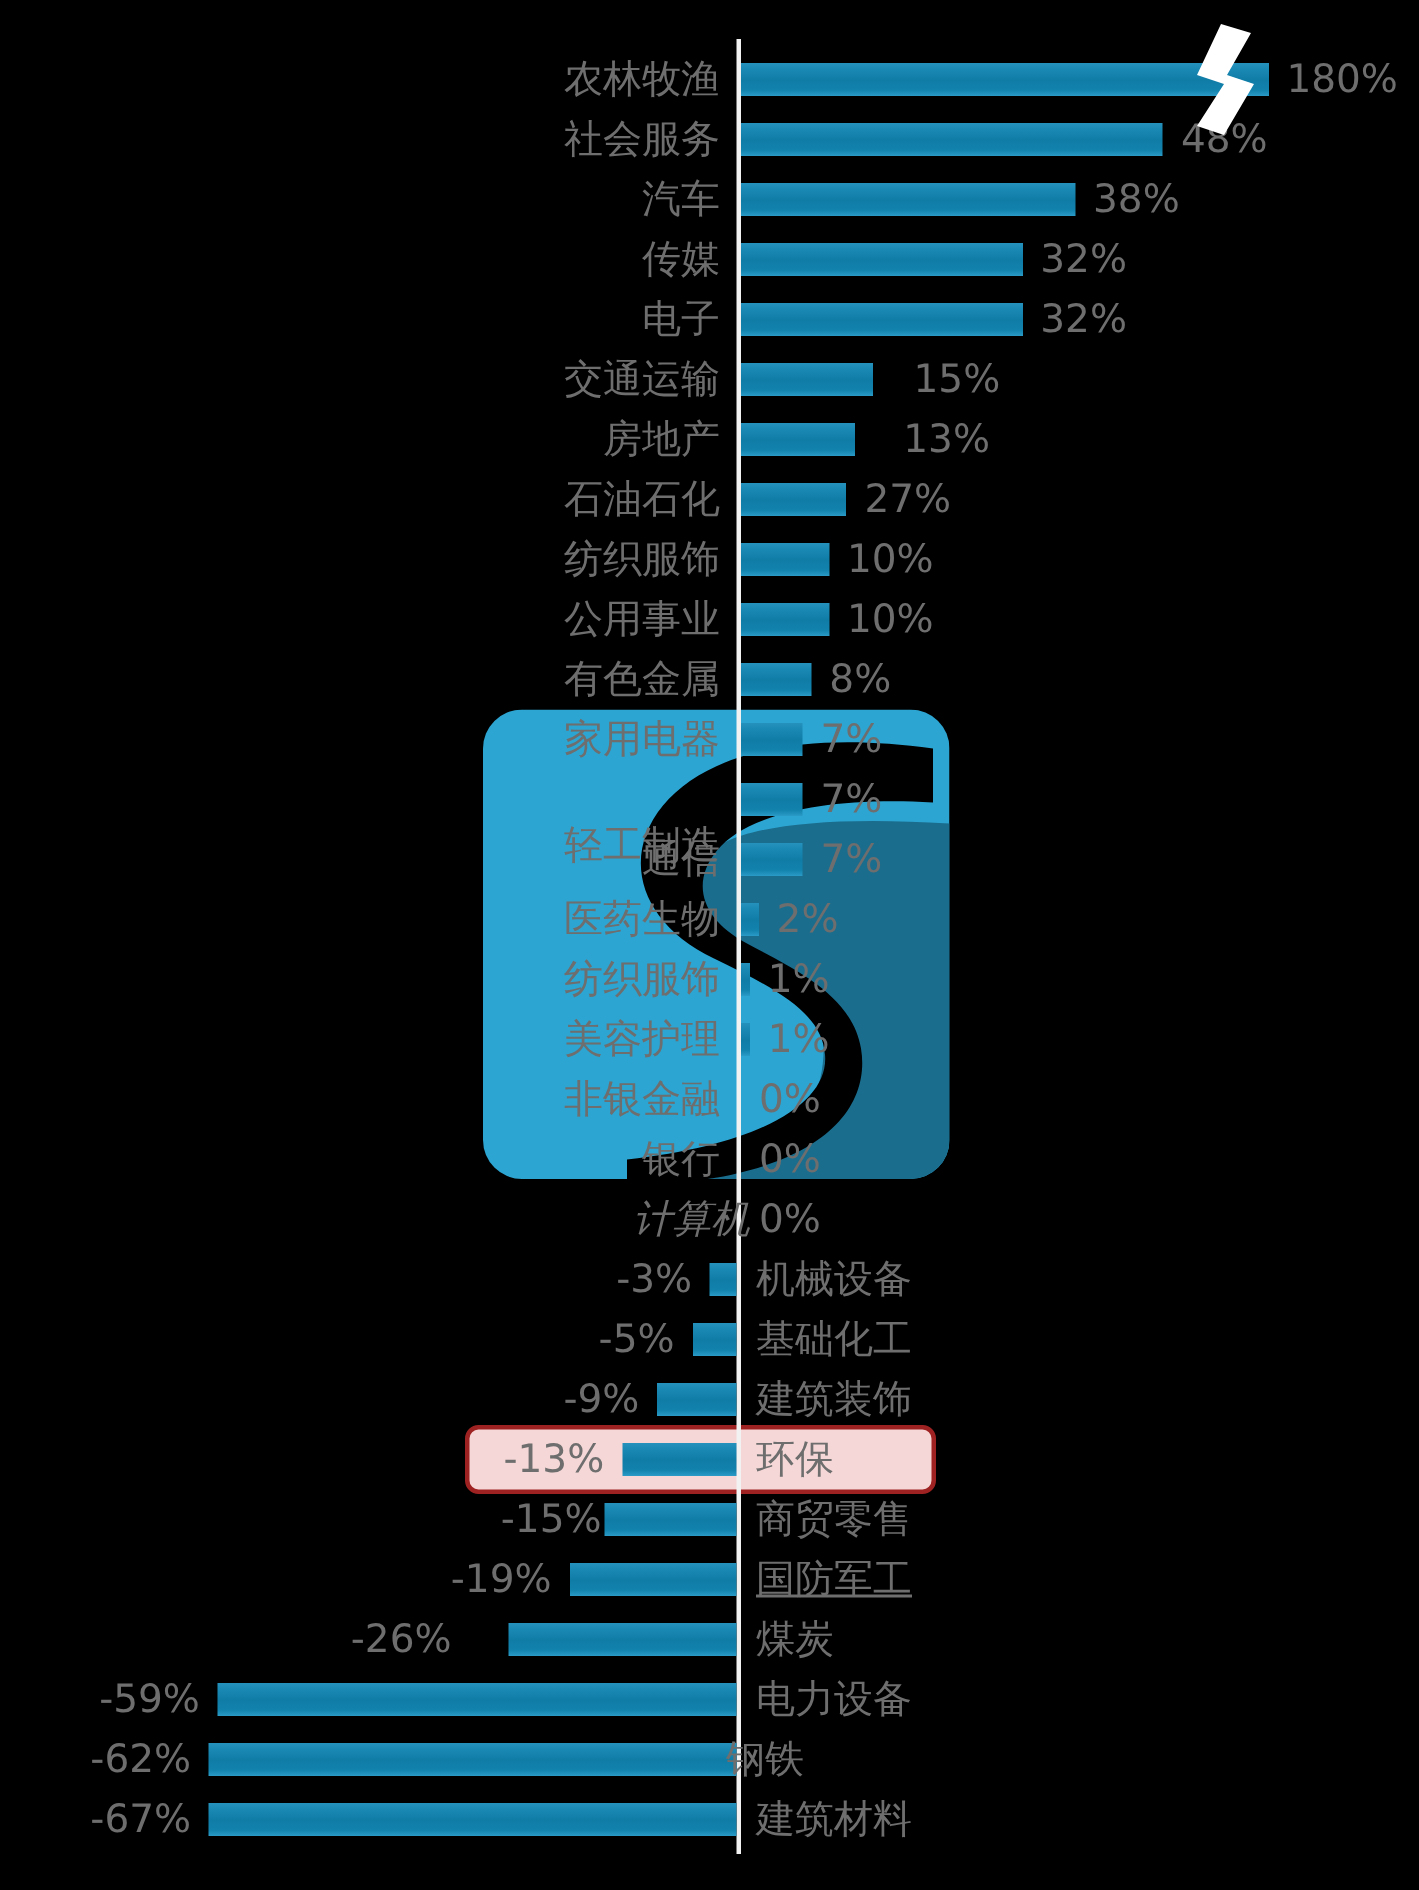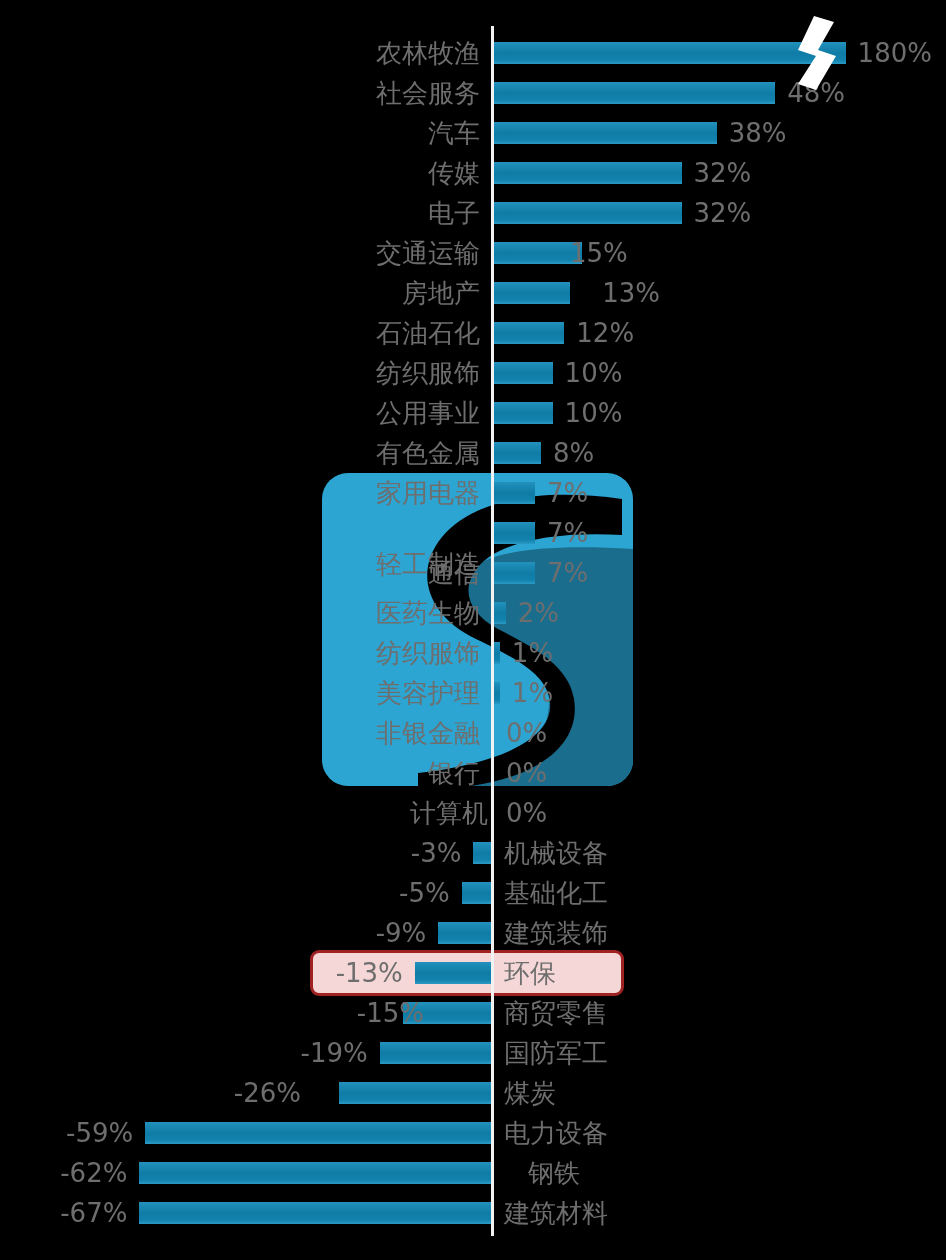--- a/index.html
+++ b/index.html
@@ -157,31 +157,31 @@
         <div class="val val-right" style="left: 693.52px;">32%</div>
         <div class="cat cat-left" style="right: 466px; margin-left: 26px;">传媒</div>
       </div>
       <div class="row" style="top: 193px;">
         <div class="bar" style="height: 22px; left: 494px; width: 187.52px;"></div>
         <div class="val val-right" style="left: 693.52px;">32%</div>
         <div class="cat cat-left" style="right: 466px;">电子</div>
       </div>
       <div class="row" style="top: 233px;">
         <div class="bar" style="height: 22px; left: 494px; width: 87.9px;"></div>
-        <div class="val val-right" style="left: 570px; text-align: center;">15%</div>
+        <div class="val val-right" style="left: 609px; text-align: center;">15%</div>
         <div class="cat cat-left" style="right: 466px;">交通运输</div>
       </div>
       <div class="row" style="top: 273px;">
         <div class="bar" style="height: 22px; left: 494px; width: 76.18px;"></div>
         <div class="val val-right" style="left: 582.18px; margin-left: 20px;">13%</div>
         <div class="cat cat-left" style="right: 466px;">房地产</div>
       </div>
       <div class="row" style="top: 313px;">
         <div class="bar" style="height: 22px; left: 494px; width: 70.32px;"></div>
-        <div class="val val-right" style="left: 576.32px;">12%</div>
+        <div class="val val-right" style="left: 576.32px;">27%</div>
         <div class="cat cat-left" style="right: 466px;">石油石化</div>
       </div>
       <div class="row" style="top: 353px;">
         <div class="bar" style="height: 22px; left: 494px; width: 58.6px;"></div>
         <div class="val val-right" style="left: 564.6px;">10%</div>
         <div class="cat cat-left" style="right: 466px;">纺织服饰</div>
       </div>
       <div class="row" style="top: 393px;">
         <div class="bar" style="height: 22px; left: 494px; width: 58.6px;"></div>
         <div class="val val-right" style="left: 564.6px;">10%</div>
@@ -228,21 +228,21 @@
         <div class="cat cat-left" style="right: 466px;">非银金融</div>
       </div>
       <div class="row" style="top: 753px;">
         <div class="bar" style="height: 22px; left: 494px; width: 0px;"></div>
         <div class="val val-right" style="left: 506px;">0%</div>
         <div class="cat cat-left" style="right: 466px;">银行</div>
       </div>
       <div class="row" style="top: 793px;">
         <div class="bar" style="height: 22px; left: 494px; width: 0px;"></div>
         <div class="val val-right" style="left: 506px;">0%</div>
-        <div class="cat cat-left" style="right: 458px;">计算机</div>
+        <div class="cat cat-left" style="right: 446px; font-style: italic;">计算机</div>
       </div>
       <div class="row" style="top: 833px;">
         <div class="bar" style="height: 22px; left: 473.42px; width: 17.58px;"></div>
         <div class="val val-left" style="right: 484.58px;">-3%</div>
         <div class="cat cat-right" style="left: 504px;">机械设备</div>
       </div>
       <div class="row" style="top: 873px;">
         <div class="bar" style="height: 22px; left: 461.7px; width: 29.3px;"></div>
         <div class="val val-left" style="right: 496.3px;">-5%</div>
         <div class="cat cat-right" style="left: 504px;">基础化工</div>
@@ -252,42 +252,42 @@
         <div class="val val-left" style="right: 519.74px;">-9%</div>
         <div class="cat cat-right" style="left: 504px;">建筑装饰</div>
       </div>
       <div class="row" style="top: 953px;">
         <div class="bar" style="height: 22px; left: 414.82px; width: 76.18px;"></div>
         <div class="val val-left" style="right: 543.18px;">-13%</div>
         <div class="cat cat-right" style="left: 504px;">环保</div>
       </div>
       <div class="row" style="top: 993px;">
         <div class="bar" style="height: 22px; left: 403.1px; width: 87.9px;"></div>
-        <div class="val val-left" style="right: 522px;">-15%</div>
+        <div class="val val-left" style="right: 545px;">-15%</div>
         <div class="cat cat-right" style="left: 504px;">商贸零售</div>
       </div>
       <div class="row" style="top: 1033px;">
         <div class="bar" style="height: 22px; left: 379.66px; width: 111.34px;"></div>
         <div class="val val-left" style="right: 578.34px;">-19%</div>
-        <div class="cat cat-right" style="left: 504px;">国防军工</div>
+        <div class="cat cat-right" style="left: 504px; text-decoration: underline;">国防军工</div>
       </div>
       <div class="row" style="top: 1073px;">
         <div class="bar" style="height: 22px; left: 338.64px; width: 152.36px;"></div>
         <div class="val val-left" style="right: 645px;">-26%</div>
         <div class="cat cat-right" style="left: 504px;">煤炭</div>
       </div>
       <div class="row" style="top: 1113px;">
         <div class="bar" style="height: 22px; left: 145.26px; width: 345.74px;"></div>
         <div class="val val-left" style="right: 812.74px;">-59%</div>
         <div class="cat cat-right" style="left: 504px;">电力设备</div>
       </div>
       <div class="row" style="top: 1153px;">
         <div class="bar" style="height: 22px; left: 139.4px; width: 351.6px;"></div>
         <div class="val val-left" style="right: 818.6px;">-62%</div>
-        <div class="cat cat-right" style="left: 528px;">钢铁</div>
+        <div class="cat cat-right" style="left: 484px; font-family: Liberation Serif, serif;">钢铁</div>
       </div>
       <div class="row" style="top: 1193px;">
         <div class="bar" style="height: 22px; left: 139.4px; width: 351.6px;"></div>
         <div class="val val-left" style="right: 818.6px;">-67%</div>
         <div class="cat cat-right" style="left: 504px;">建筑材料</div>
       </div>
     </div>
 
   <svg id="break-mark" width="64" height="74" viewBox="0 0 64 74" xmlns="http://www.w3.org/2000/svg" aria-hidden="true" style="left: 787.6px; top: 16px;">
     <path d="M26,0 L46,6 L30,34 L48,40 L28,74 L10,68 L28,40 L10,34 Z" fill="#ffffff"></path>

